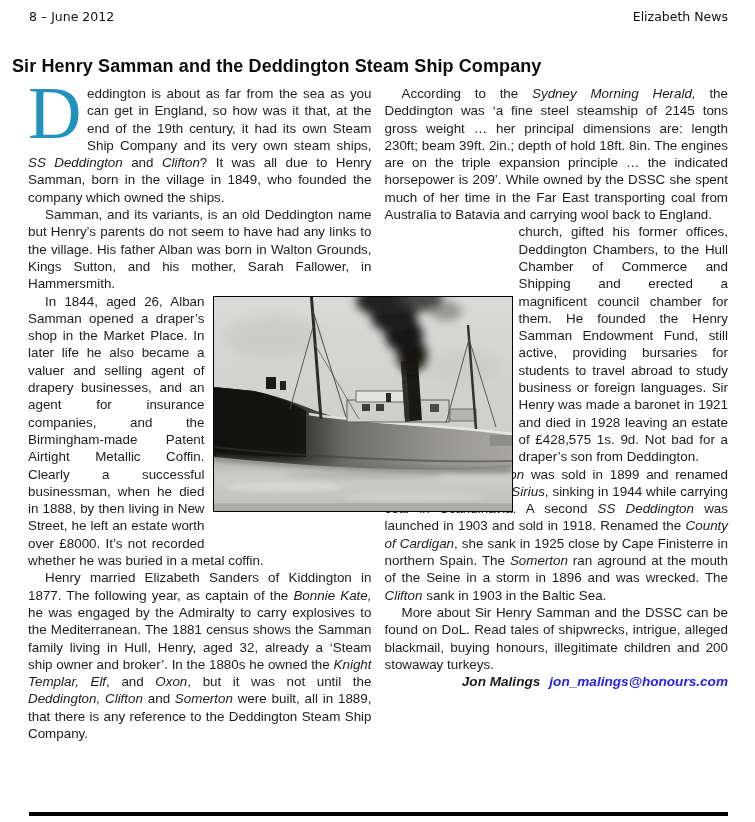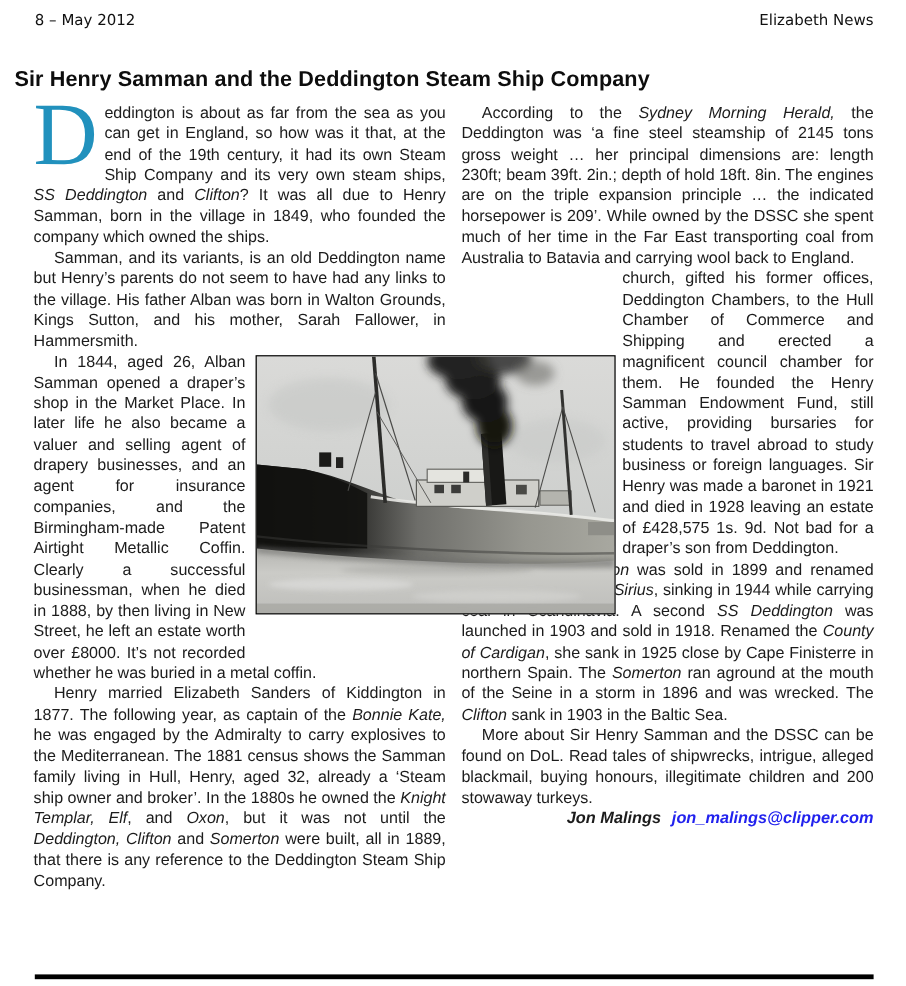--- a/index.html
+++ b/index.html
@@ -55,21 +55,21 @@
   .byline .email{color:#2222ee;margin-left:9px;}
   
   .bottom-rule{position:absolute;left:29px;right:27px;top:812px;height:4px;background:#000;}
 </style>
 </head>
 <body>
 
 <div class="page">
 
   <div class="header">
-    <span>8 – May 2012</span>
+    <span>8 – June 2012</span>
     <span>Elizabeth News</span>
   </div>
 
   <h1 class="title">Sir Henry Samman and the Deddington Steam Ship Company</h1>
 
   <div class="columns">
 
     <div class="col">
       <p class="first"><span class="dropcap">D</span><span><span>eddington is about as far from the sea as you can get in England, so how was it that, at the end of the 19th century, it had its own Steam Ship Company and its very own steam ships, </span><span class="seg-i">SS Deddington</span><span> and </span><span class="seg-i">Clifton</span><span>? It was all due to Henry Samman, born in the village in 1849, who founded the company which owned the ships.</span></span></p>
       <p><span>Samman, and its variants, is an old Deddington name but Henry’s parents do not seem to have had any links to the village. His father Alban was born in Walton Grounds, Kings Sutton, and his mother, Sarah Fallower, in Hammersmith.</span></p>
@@ -78,21 +78,21 @@
       <p><span>Henry married Elizabeth Sanders of Kiddington in 1877. The following year, as captain of the </span><span class="seg-i">Bonnie Kate,</span><span> he was engaged by the Admiralty to carry explosives to the Mediterranean. The 1881 census shows the Samman family living in Hull, Henry, aged 32, already a ‘Steam ship owner and broker’. In the 1880s he owned the </span><span class="seg-i">Knight Templar, Elf</span><span>, and </span><span class="seg-i">Oxon</span><span>, but it was not until the </span><span class="seg-i">Deddington, Clifton</span><span> and </span><span class="seg-i">Somerton</span><span> were built, all in 1889, that there is any reference to the Deddington Steam Ship Company.</span></p>
     </div>
 
     <div class="col">
       <p><span>According to the </span><span class="seg-i">Sydney Morning Herald,</span><span> the Deddington was ‘a fine steel steamship of 2145 tons gross weight … her principal dimensions are: length 230ft; beam 39ft. 2in.; depth of hold 18ft. 8in. The engines are on the triple expansion principle … the indicated horsepower is 209’. While owned by the DSSC she spent much of her time in the Far East transporting coal from Australia to Batavia and carrying wool back to England.</span></p>
       <div class="spacer-left"></div>
       <p class="no-indent"><span>church, gifted his former offices, Deddington Chambers, to the Hull Chamber of Commerce and Shipping and erected a magnificent council chamber for them. He founded the Henry Samman Endowment Fund, still active, providing bursaries for students to travel abroad to study business or foreign languages. Sir Henry was made a baronet in 1921 and died in 1928 leaving an estate of £428,575 1s. 9d. Not bad for a draper’s son from Deddington.</span></p>
       <p><span>The </span><span class="seg-i">SS Deddington</span><span> was sold in 1899 and renamed </span><span class="seg-i">Fredericksborg</span><span>, then </span><span class="seg-i">Sirius</span><span>, sinking in 1944 while carrying coal in Scandinavia. A second </span><span class="seg-i">SS Deddington</span><span> was launched in 1903 and sold in 1918. Renamed the </span><span class="seg-i">County of Cardigan</span><span>, she sank in 1925 close by Cape Finisterre in northern Spain. The </span><span class="seg-i">Somerton</span><span> ran aground at the mouth of the Seine in a storm in 1896 and was wrecked. The </span><span class="seg-i">Clifton</span><span> sank in 1903 in the Baltic Sea.</span></p>
       <p><span>More about Sir Henry Samman and the DSSC can be found on DoL. Read tales of shipwrecks, intrigue, alleged blackmail, buying honours, illegitimate children and 200 stowaway turkeys.</span></p>
       <p class="byline no-indent">
-        <span class="author">Jon Malings</span><span class="email">jon_malings@clipper.com</span>
+        <span class="author">Jon Malings</span><span class="email">jon_malings@honours.com</span>
       </p>
     </div>
 
   </div>
 
   <figure class="photo-figure">
     <div class="photo">
       <svg width="298" height="214" viewBox="0 0 298 214" xmlns="http://www.w3.org/2000/svg">
         <defs>
           <linearGradient id="sky" x1="0" y1="0" x2="0" y2="1">

